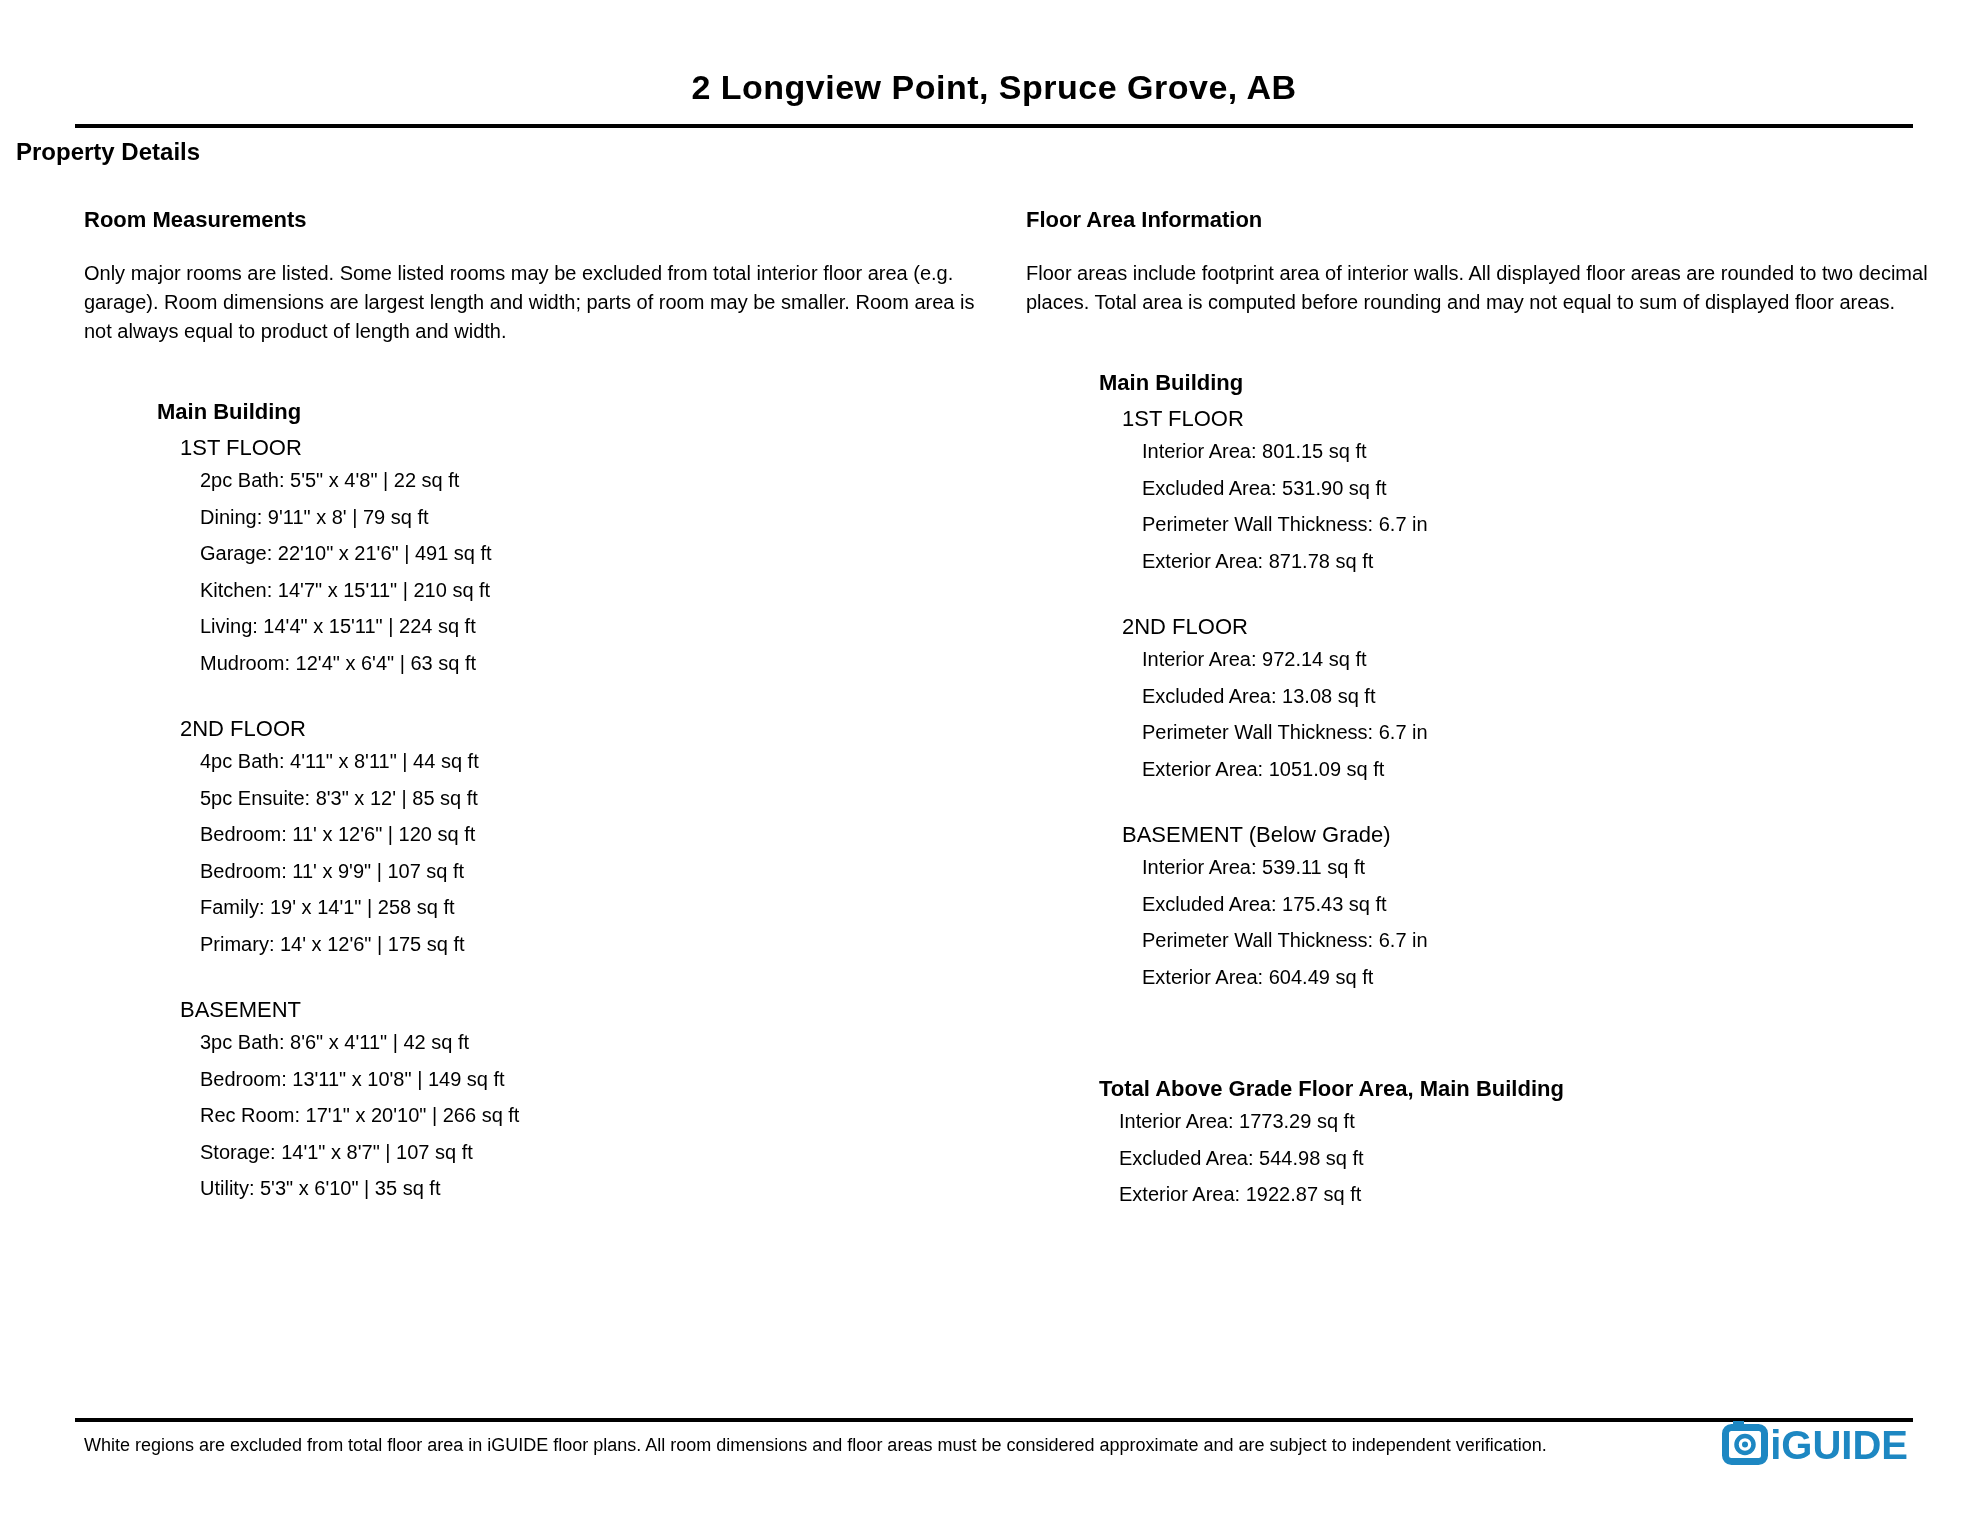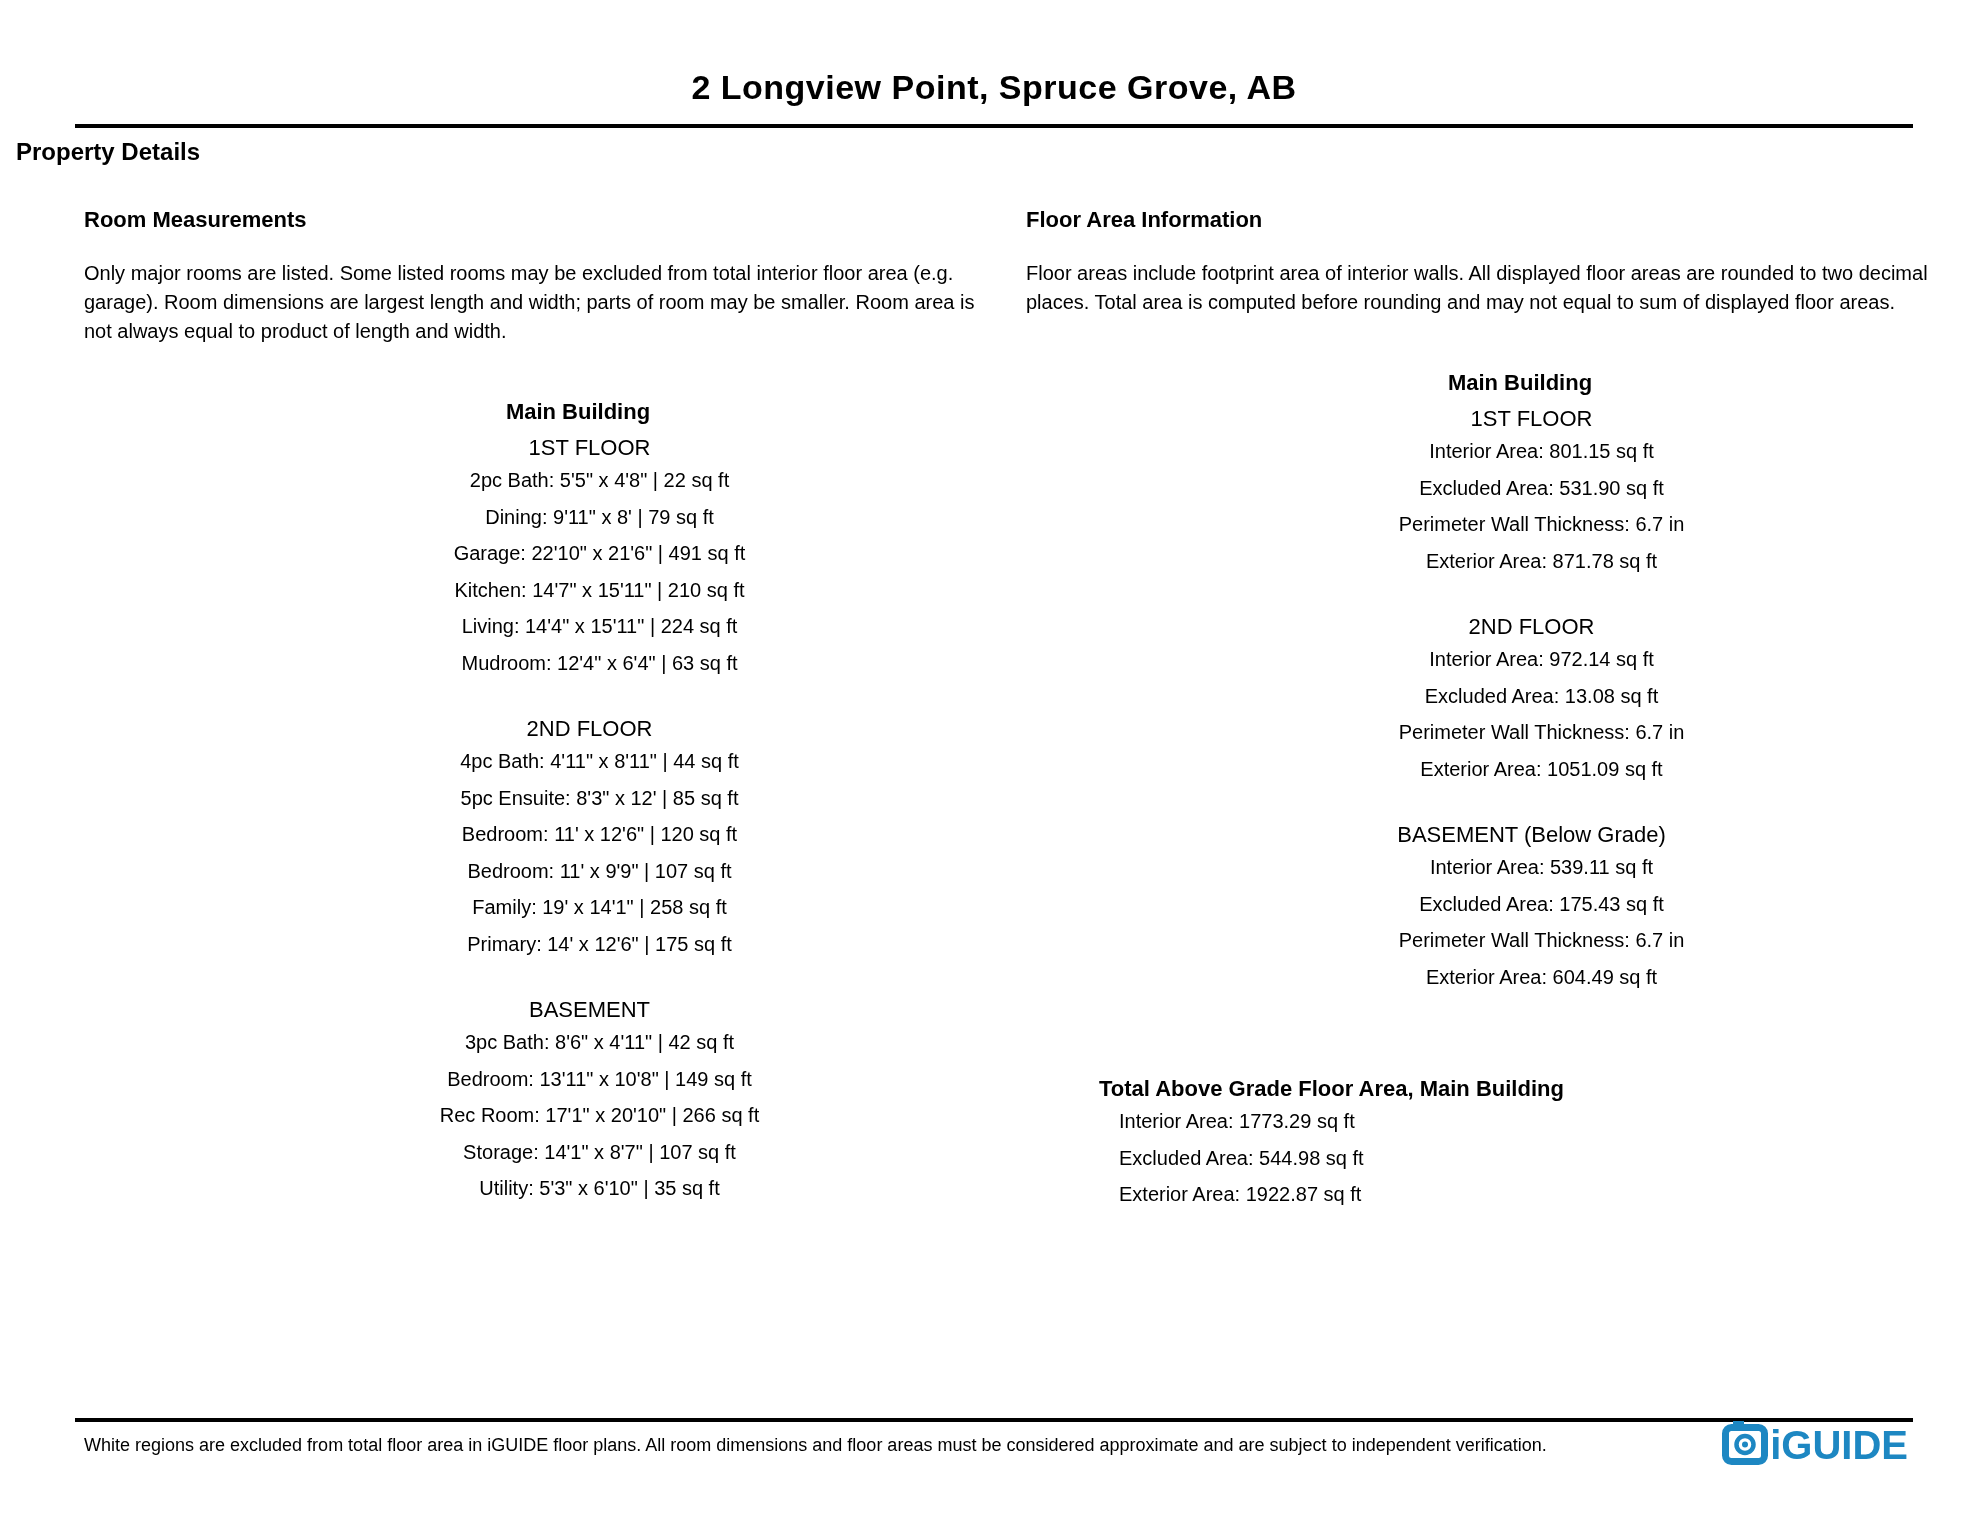--- a/index.html
+++ b/index.html
@@ -35,21 +35,21 @@
     text-align: left;
     font-size: 24px;
     font-weight: bold;
   }
   .col { position: absolute; top: 206px; }
   .col-left  { left: 84px;  width: 915px; }
   .col-right { left: 1026px; width: 915px; }
   .section-heading { font-size: 22px; font-weight: bold; line-height: 28px; }
   .section-desc { font-size: 20px; line-height: 29px; margin-top: 25px; width: 900px; }
   .col-right .section-desc { width: 910px; }
-  .building { margin-left: 73px; margin-top: 52px; text-align: center; }
+  .building { margin-left: 73px; margin-top: 52px; }
   .building-name { font-size: 22px; font-weight: bold; line-height: 28px; }
   .floor { margin-left: 23px; margin-top: 8px; }
   .floor + .floor { margin-top: 34px; }
   .floor-name { font-size: 22px; line-height: 28px; }
   .entries { margin-left: 20px; }
   .entry { font-size: 20px; line-height: 36.5px; white-space: nowrap; }
   .total-block { margin-left: 73px; margin-top: 80px; }
   .total-heading { font-size: 22px; font-weight: bold; line-height: 28px; }
   .total-block .entries { margin-left: 20px; }
   .footer-rule {

